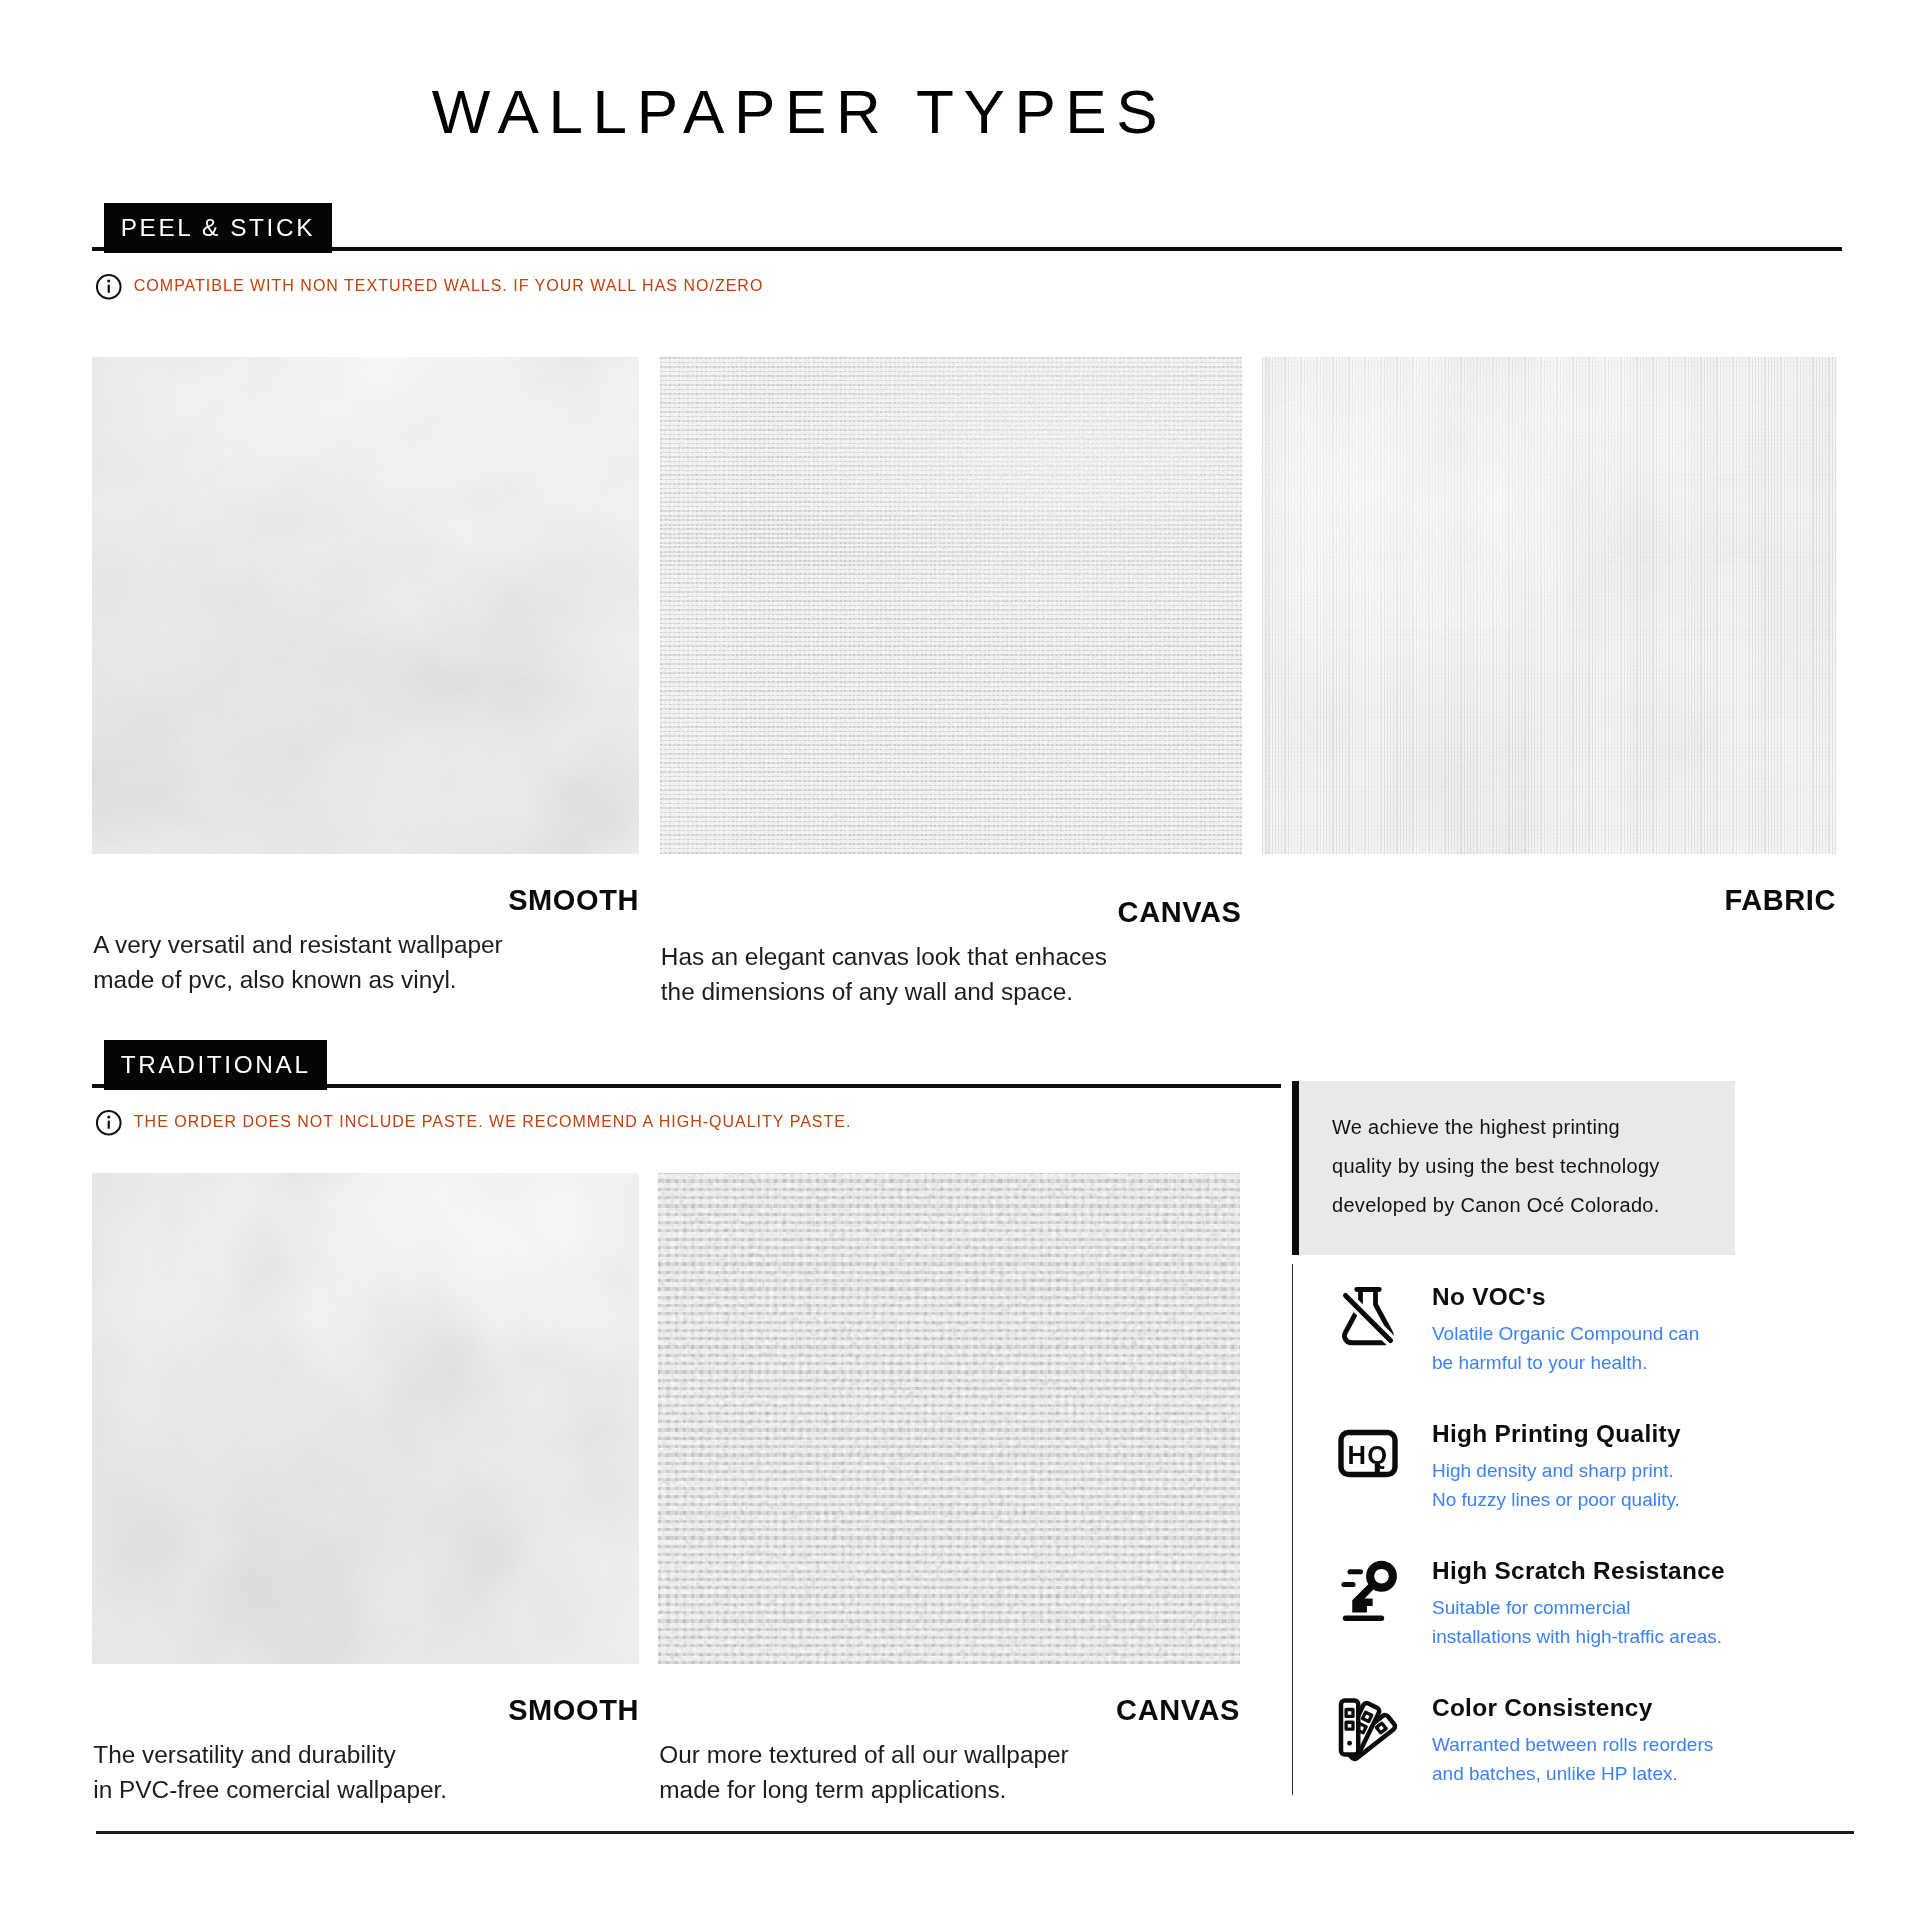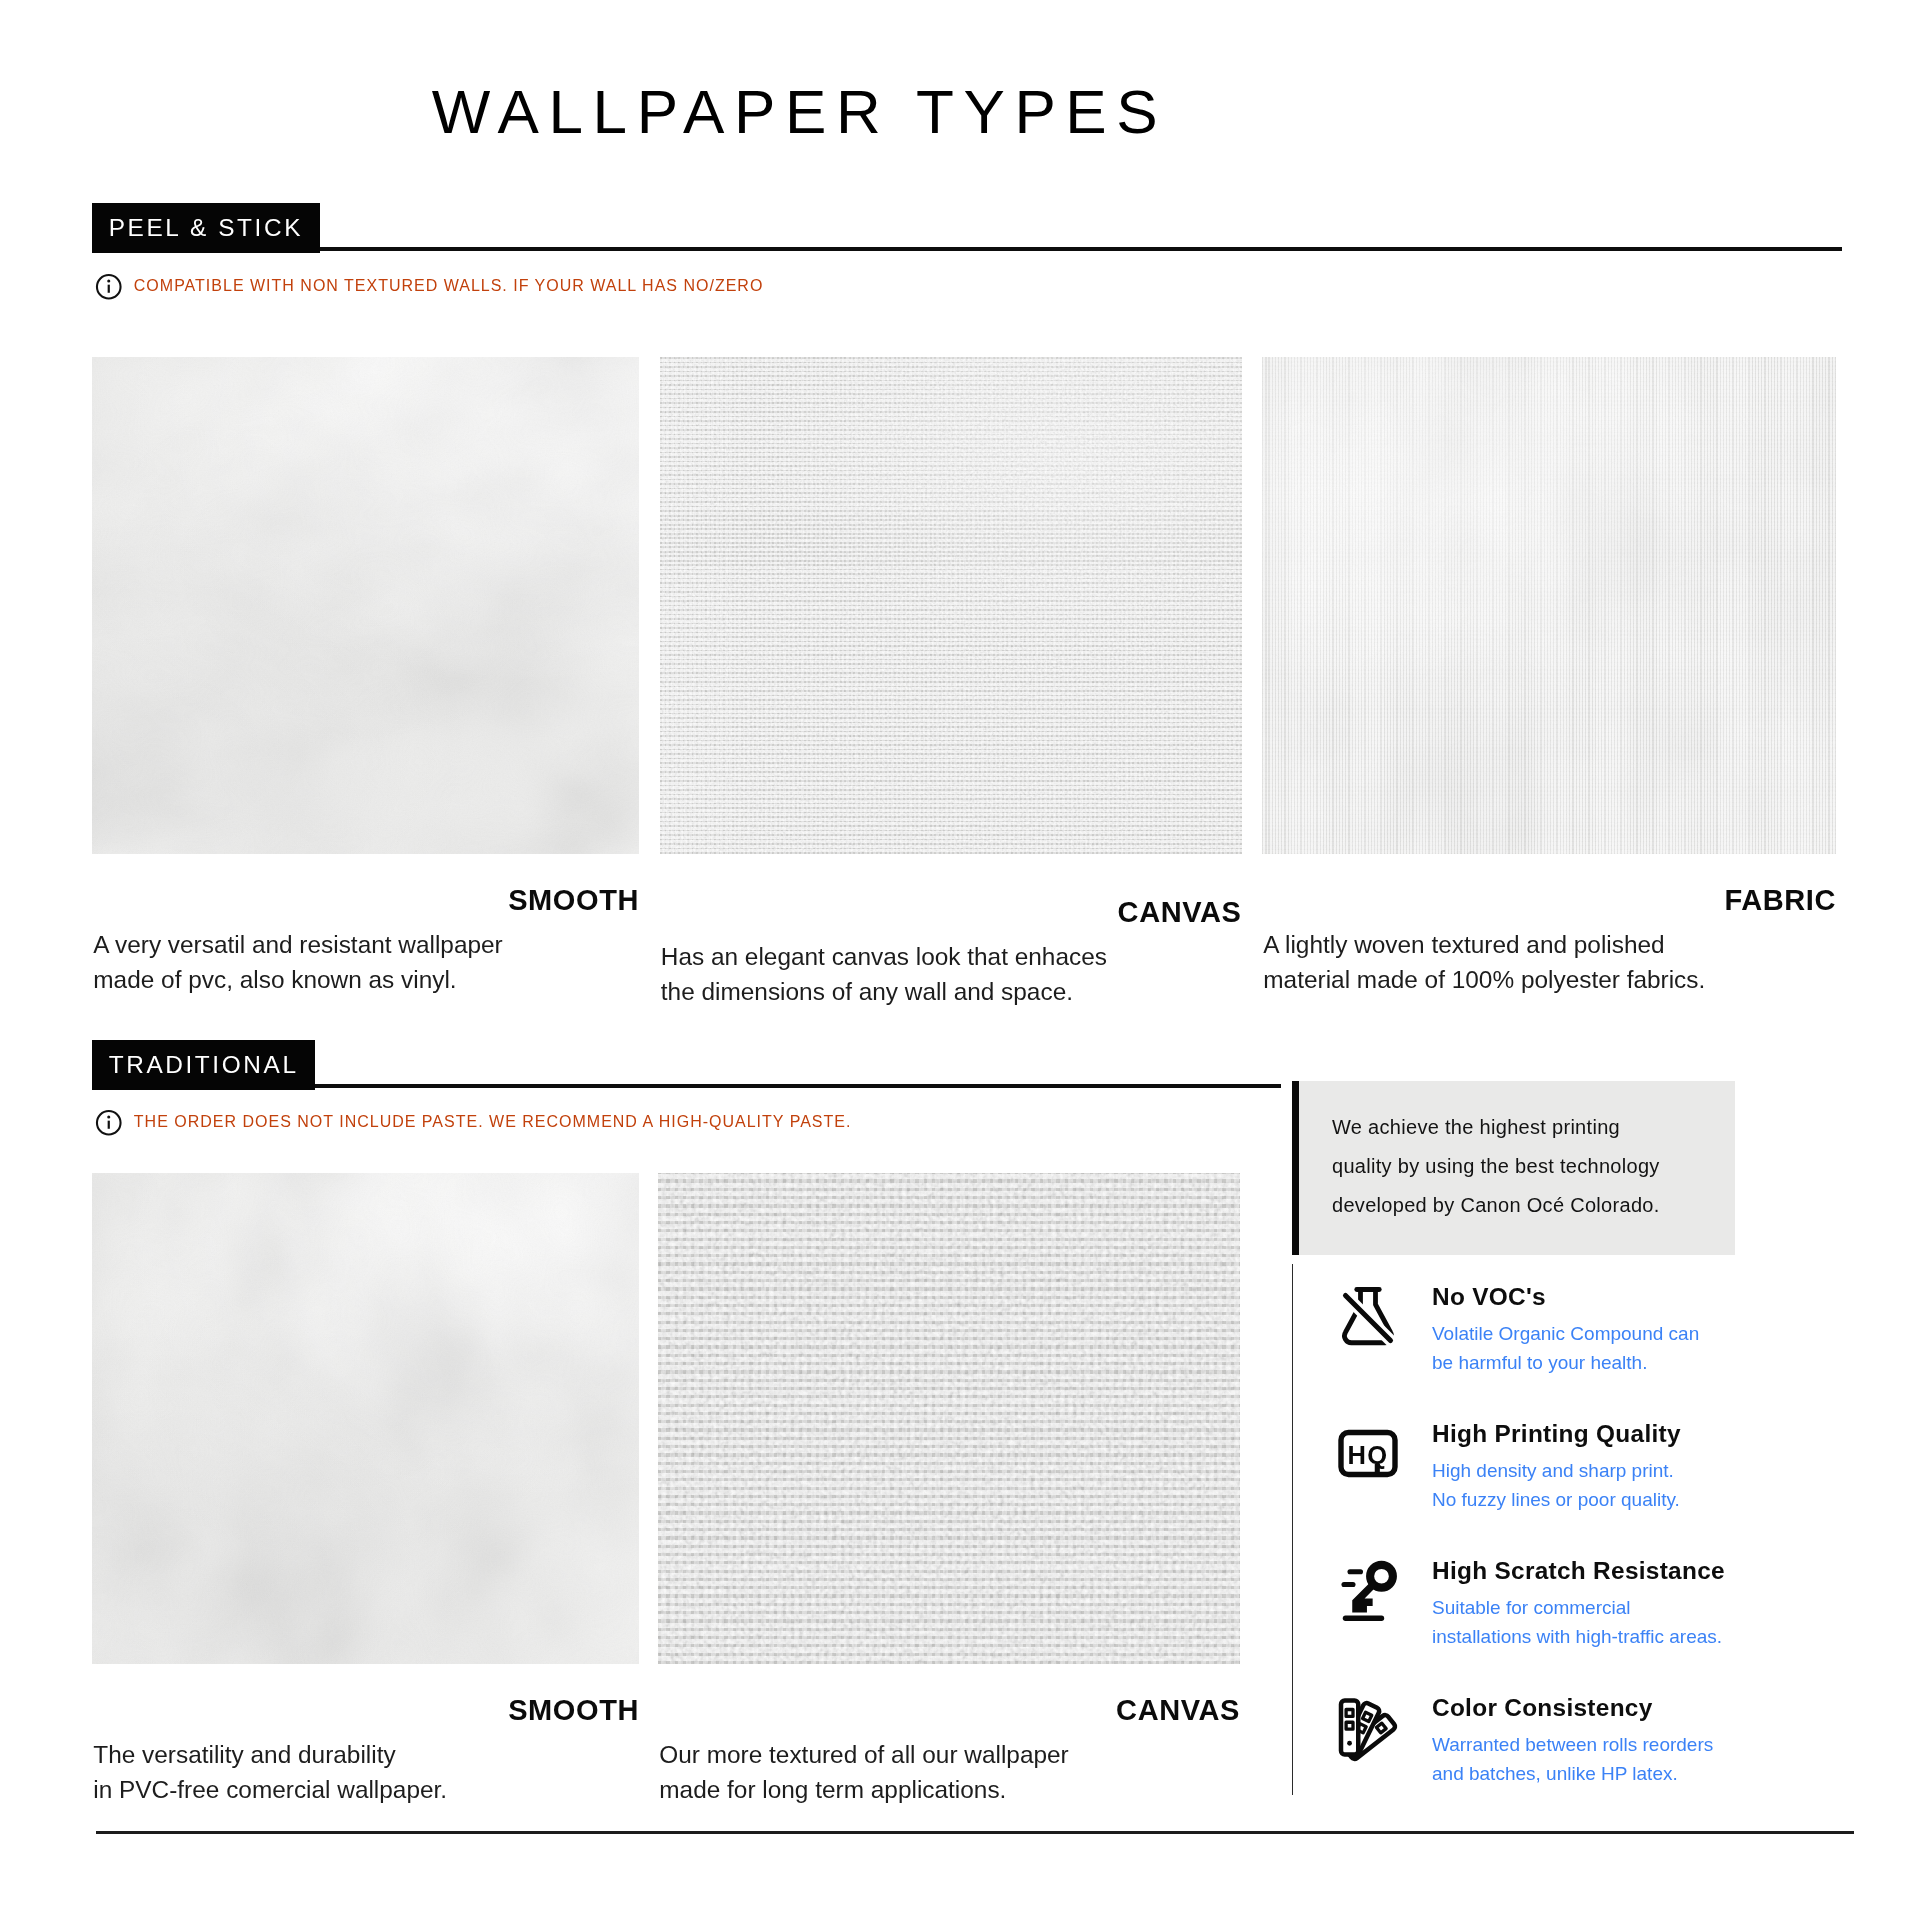--- a/index.html
+++ b/index.html
@@ -9,21 +9,21 @@
   }
   
   .title{
     position:absolute;top:76px;left:0;width:1599px;text-align:center;
     font-size:62px;font-weight:400;letter-spacing:9.6px;color:#000000;white-space:nowrap;
   }
   
   .section-label{
     position:absolute;background:#050505;color:#ffffff;height:50px;
     display:flex;align-items:center;padding:0 16.7px;
-    font-size:24.4px;font-weight:500;letter-spacing:2.6px;white-space:nowrap;z-index:3;
+    font-size:24.4px;font-weight:500;letter-spacing:2.6px;white-space:nowrap;z-index:3;margin-left:12px;
   }
   #label-peel{left:92px;top:203px;}
   #label-trad{left:92px;top:1040px;}
   .rule{position:absolute;background:#0d0d0d;height:3.9px;z-index:1;}
   #rule-peel{left:92px;top:247px;width:1750px;}
   #rule-trad{left:92px;top:1084px;width:1189px;}
   #rule-bottom{left:96px;top:1831px;width:1758px;height:3.2px;background:#1c1c1c;}
   
   .note{position:absolute;display:flex;align-items:flex-start;}
   #note-peel{left:94px;top:270px;}
@@ -170,24 +170,20 @@
       </div>
     </div>
     <div class="col">
       <div class="swatch tex-fabric">
         <svg class="noise" preserveAspectRatio="none" viewBox="0 0 894 774" width="574" height="497">
             <rect width="100%" height="100%" filter="url(#cloudB)" opacity="0.12"></rect>
             <rect width="100%" height="100%" filter="url(#grainFine)" opacity="0.06"></rect>
           </svg>
       </div>
       <div class="cap-name">FABRIC</div>
-      <div class="cap-desc">
-        <span class="dline">A lightly woven textured and polished</span>
-        <span class="dline">material made of 100% polyester fabrics.</span>
-      </div>
     </div>
   </div>
 
   <div class="section-label" id="label-trad">TRADITIONAL</div>
   <div class="rule" id="rule-trad"></div>
 
   <div class="note" id="note-trad">
     <span class="info-icon">
       <svg viewBox="0 0 24 24">
           <g fill="none" stroke="#111" stroke-width="1.7">

